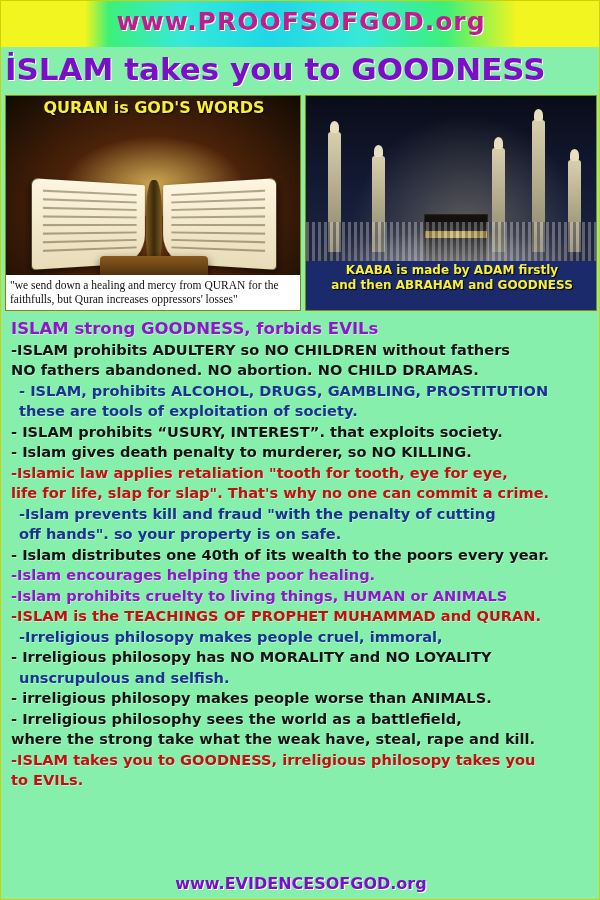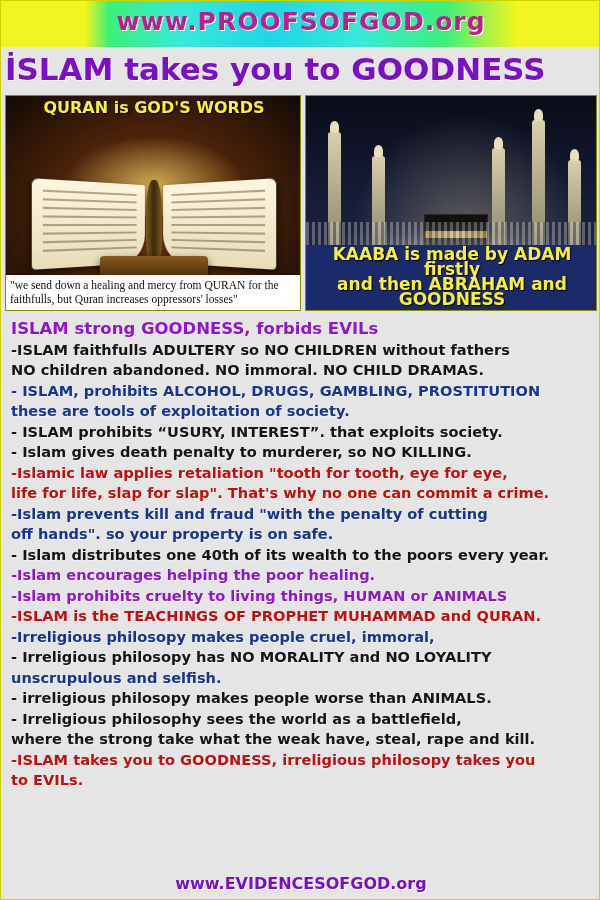--- a/index.html
+++ b/index.html
@@ -7,21 +7,21 @@
     padding: 0;
     background: #ffffff;
   }
   body {
     font-family: "Liberation Sans", sans-serif;
   }
   #poster {
     position: relative;
     width: 600px;
     height: 900px;
-    background: #e5e5e5;
+    background: #86efac;
     overflow: hidden;
     border: 1px solid #cfd100;
     box-sizing: border-box;
   }
 
   
   .top-banner {
     position: absolute;
     left: 0; top: 0;
     width: 600px;
@@ -212,24 +212,24 @@
       repeating-linear-gradient(90deg, rgba(215,215,220,.35) 0px, rgba(215,215,220,.35) 3px, rgba(40,40,50,.35) 3px, rgba(40,40,50,.35) 6px);
   }
   .kaaba-caption {
     position: absolute;
     left: 0; bottom: 0;
     width: 292px;
     background: #1b2a6b;
     color: #f7ef3a;
     font-family: "DejaVu Sans", sans-serif;
     font-weight: bold;
-    font-size: 17px;
+    font-size: 12px;
     line-height: 15px;
     text-align: center;
-    padding: 2px 2px 3px 2px;
+    padding: 2px 2px 17px 2px;
     box-sizing: border-box;
     z-index: 5;
     text-shadow: 1px 1px 1px #000;
   }
 
   
   .body-list {
     position: absolute;
     left: 10px; top: 318px;
     width: 586px;
@@ -237,21 +237,21 @@
   .line {
     font-family: "DejaVu Sans", sans-serif;
     font-weight: bold;
     font-size: 14.6px;
     line-height: 20.5px;
     white-space: nowrap;
     text-shadow: 0.6px 0.6px 0 rgba(255,255,255,.45);
   }
   .line.c-purple { color: #8e17c9; }
   .line.c-dark   { color: #151515; }
-  .line.c-blue   { color: #18348f; }
+  .line.c-blue   { color: #18348f; margin-left: 8px; }
   .line.c-red    { color: #c01010; }
   .line.first    { font-size: 16.5px; }
 
   
   .bottom-url {
     position: absolute;
     left: 0; bottom: 6px;
     width: 600px;
     text-align: center;
     font-family: "DejaVu Sans", sans-serif;
@@ -302,22 +302,22 @@
       <div class="crowd"></div>
       <div class="kaaba-caption">
         <div>KAABA is  made by ADAM  firstly</div>
         <div>and then  ABRAHAM  and GOODNESS</div>
       </div>
     </div>
   </div>
 
   <div class="body-list">
       <div class="line c-purple first">ISLAM strong GOODNESS,  forbids  EVILs</div>
-      <div class="line c-dark">-ISLAM faithfulls ADULTERY so NO CHILDREN without fathers</div>
-      <div class="line c-dark">NO children abandoned. NO immoral. NO CHILD DRAMAS.</div>
+      <div class="line c-dark">-ISLAM prohibits ADULTERY so NO CHILDREN without fathers</div>
+      <div class="line c-dark">NO fathers abandoned. NO abortion. NO CHILD DRAMAS.</div>
       <div class="line c-blue">- ISLAM, prohibits  ALCOHOL, DRUGS, GAMBLING, PROSTITUTION</div>
       <div class="line c-blue">these are tools of exploitation of society.</div>
       <div class="line c-dark">- ISLAM prohibits “USURY, INTEREST”. that  exploits society.</div>
       <div class="line c-dark">- Islam gives death penalty to murderer, so NO KILLING.</div>
       <div class="line c-red">-Islamic law applies retaliation "tooth for tooth, eye for eye,</div>
       <div class="line c-red">life for life, slap for slap". That's why no one can commit a crime.</div>
       <div class="line c-blue">-Islam prevents kill and fraud "with the penalty of cutting</div>
       <div class="line c-blue"> off hands". so your property  is on safe.</div>
       <div class="line c-dark">- Islam distributes one 40th of its wealth to the poors every year.</div>
       <div class="line c-purple">-Islam encourages helping the poor healing.</div>

